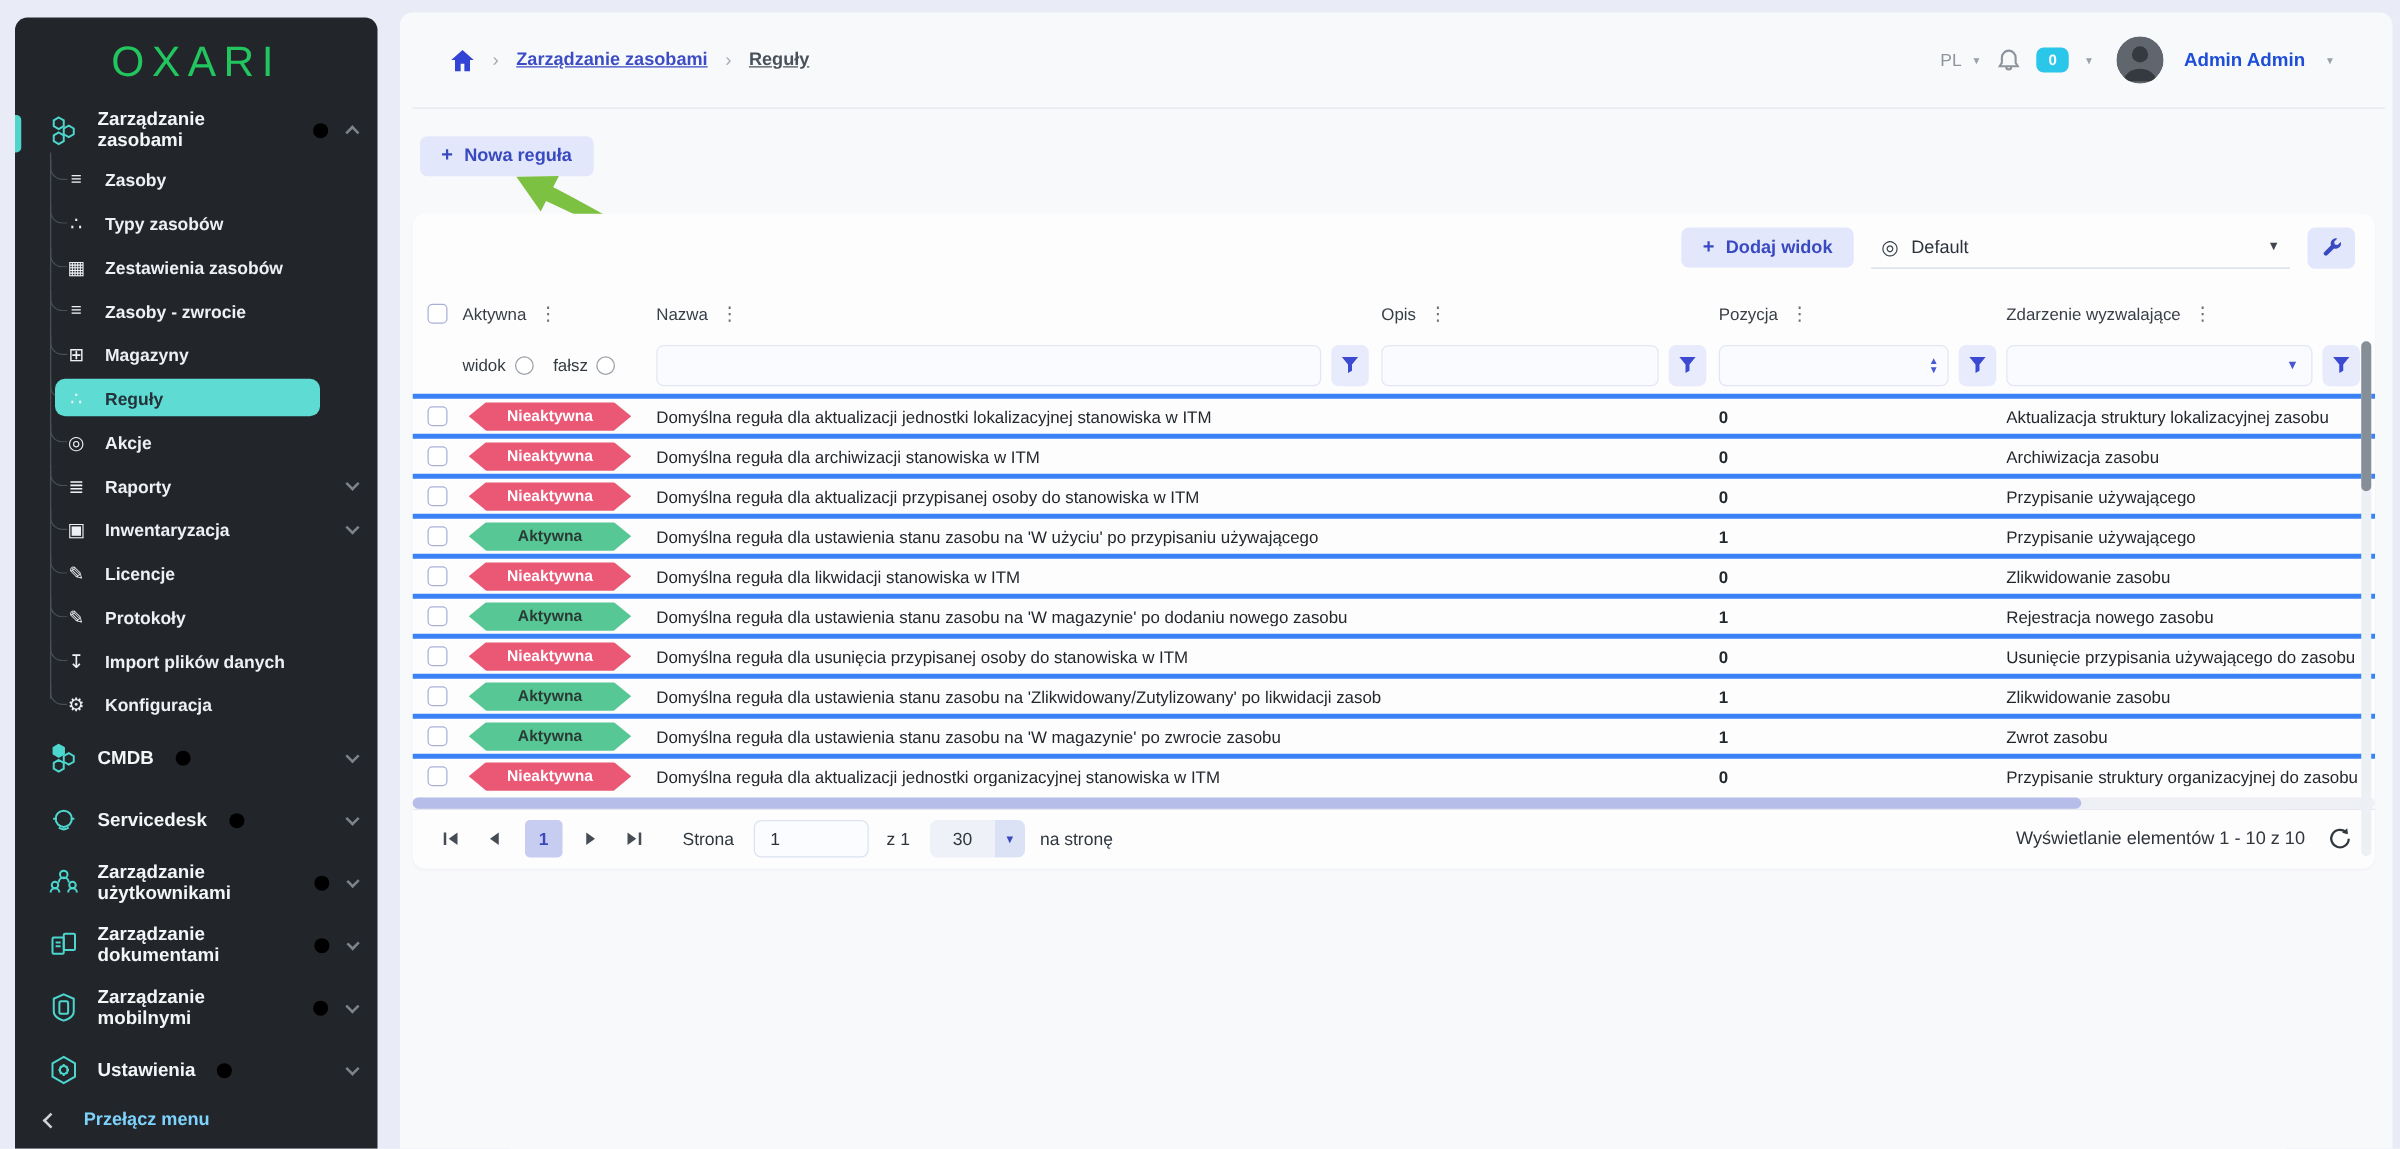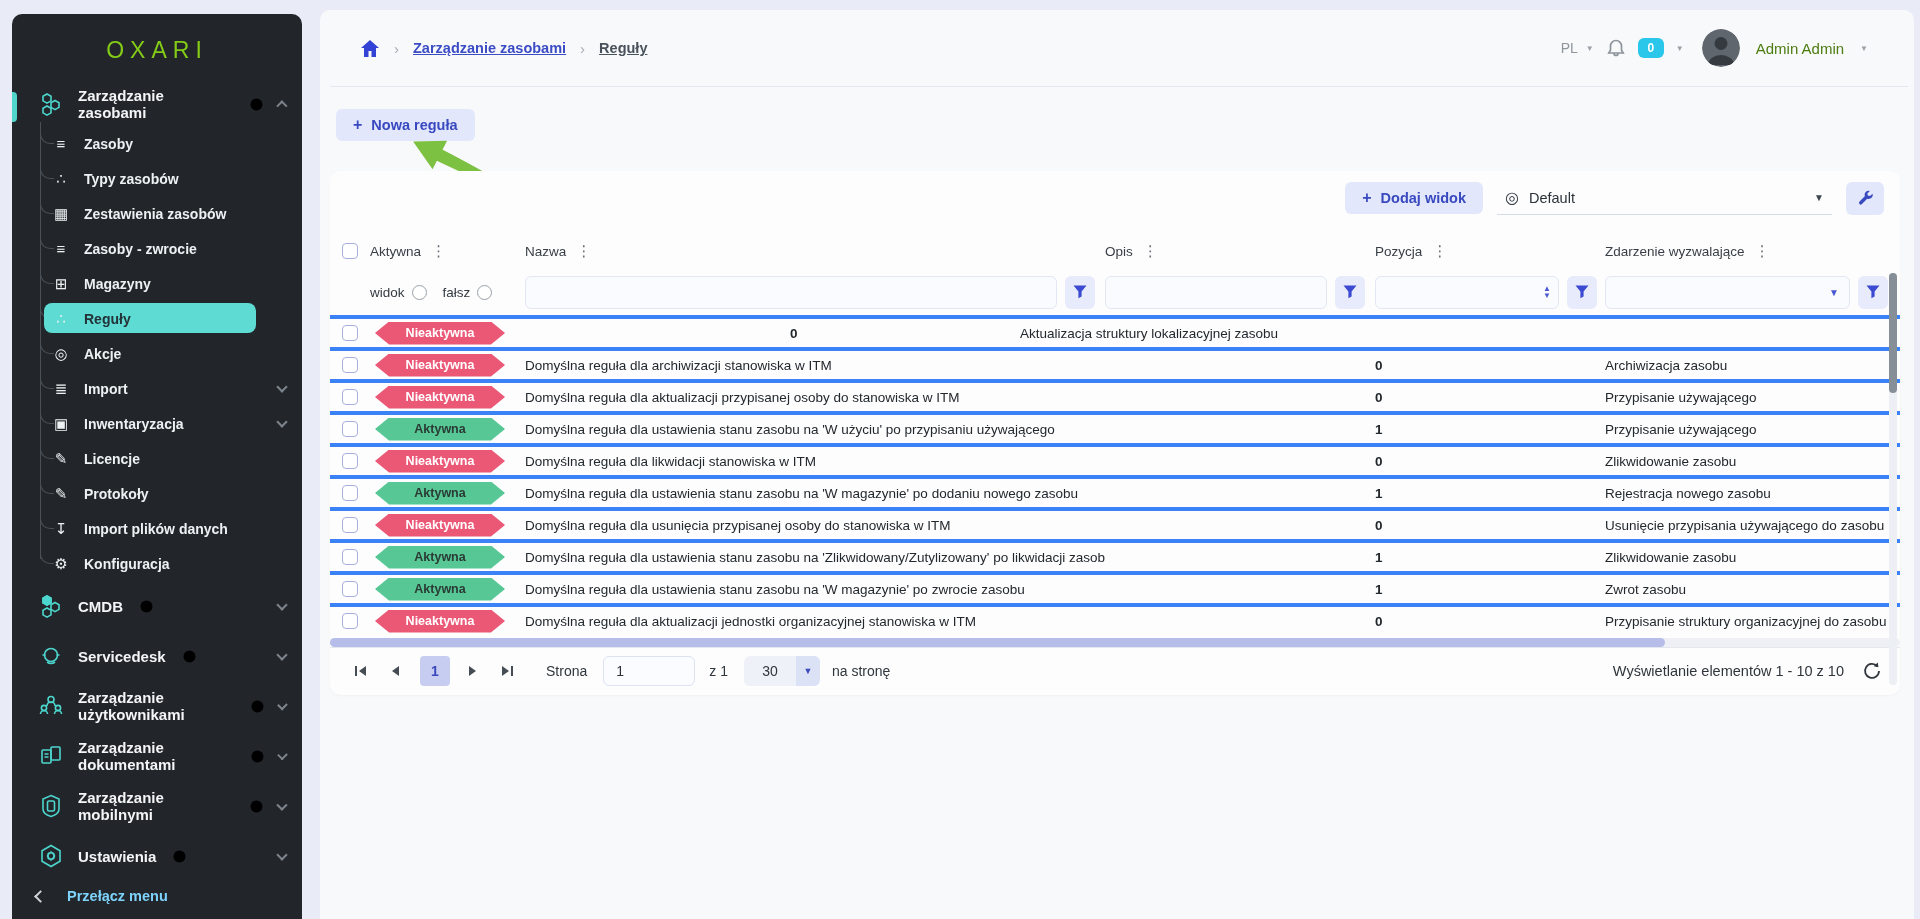--- a/index.html
+++ b/index.html
@@ -5,21 +5,21 @@
   * { margin:0; padding:0; box-sizing:border-box; }
   html,body { width:1920px; height:919px; }
   body {
     position:relative; background:#e9ecf6;
     font-family:"Liberation Sans", sans-serif; overflow:hidden; color:#2b3138;
   }
   
   .sidebar { position:absolute; left:12px; top:14px; width:290px; height:905px;
     background:#22262b; border-radius:10px 10px 0 0; }
   .logo { height:62px; display:flex; align-items:center; justify-content:center;
-    color:#84cc16; font-size:23px; letter-spacing:6px; font-weight:400; padding-top:10px;}
+    color:#22c55e; font-size:34px; letter-spacing:6px; font-weight:400; padding-top:10px;}
   .snav { padding-top:6px; }
   .group-h { display:flex; align-items:center; height:44px; padding:0 16px 0 26px; gap:14px;
     color:#f3f5f6; font-weight:700; font-size:15px; cursor:pointer; position:relative;}
   .group-h.tall { height:50px; }
   .g-icon { width:26px; height:26px; flex:0 0 26px; display:flex; align-items:center; justify-content:center;
     color:#4dd6cd; font-size:20px; }
   .g-icon svg { stroke:#4dd6cd; fill:none; stroke-width:1.6; }
   .gauge { width:15px; height:15px; flex:0 0 15px; margin-left:2px; }
   .chev { width:8px; height:8px; border-right:2px solid #7d848c; border-bottom:2px solid #7d848c;
     transform:rotate(45deg); margin-left:auto; margin-top:-3px;}
@@ -49,21 +49,21 @@
   .crumb-link { color:#3b4cc4; font-size:14.5px; font-weight:600; text-decoration:underline; cursor:pointer;}
   .crumb-current { color:#49525b; font-size:14.5px; font-weight:600; text-decoration:underline; cursor:pointer;}
   .top-right { margin-left:auto; display:flex; align-items:center; gap:12px; color:#8d949c; }
   .lang { font-size:14px; display:flex; align-items:center; gap:8px; cursor:pointer;}
   .caret-sm { font-size:8px; color:#9aa1a9; }
   .bell { width:20px; height:21px; cursor:pointer;}
   .bell path { stroke:#8d949c; stroke-width:1.7; fill:none; }
   .notif-badge { min-width:26px; height:20px; background:#2bc7ea; color:#fff; font-size:12px; font-weight:700;
     border-radius:6px; display:flex; align-items:center; justify-content:center; padding:0 6px;}
   .avatar { width:38px; height:38px; border-radius:50%; overflow:hidden; margin-left:6px; cursor:pointer;}
-  .uname { font-size:15px; color:#4d7c0f; margin:0 4px; cursor:pointer;}
+  .uname { font-size:15px; color:#1d4ed8; margin:0 4px; cursor:pointer;font-weight:bold;}
   .divider { height:1px; background:#e5e7ee; margin:0 6px 0 10px; }
   .newrule-row { position:relative; height:84px; }
   .btn-soft { display:inline-flex; align-items:center; gap:9px; background:#e2e7fb; color:#3949c0;
     border:none; border-radius:6px; font-family:inherit; font-size:14.5px; font-weight:600;
     padding:8px 17px; cursor:pointer; }
   .btn-soft .plus { font-size:16px; font-weight:700; line-height:1; }
   .btn-newrule { position:absolute; left:16px; top:22px; }
   .green-arrow { position:absolute; left:98px; top:40px; width:150px; height:60px;
     display:flex; align-items:center; transform:rotate(27deg); transform-origin:20% 20%; pointer-events:none;}
   .ga-head { width:0; height:0; border-top:16px solid transparent; border-bottom:16px solid transparent;
@@ -198,21 +198,21 @@
         <span class="pill"></span>
         <span class="c-icon">∴</span>
         <span class="c-label">Reguły</span>
         </div>
       <div class="child">
         <span class="c-icon">◎</span>
         <span class="c-label">Akcje</span>
         </div>
       <div class="child">
         <span class="c-icon">≣</span>
-        <span class="c-label">Import</span>
+        <span class="c-label">Raporty</span>
         <span class="chev sub-chev"></span>
         </div>
       <div class="child">
         <span class="c-icon">▣</span>
         <span class="c-label">Inwentaryzacja</span>
         <span class="chev sub-chev"></span>
         </div>
       <div class="child">
         <span class="c-icon">✎</span>
         <span class="c-label">Licencje</span>
@@ -466,20 +466,21 @@
         </div>
       </div>
 
       <div class="g-row">
         <div class="col-check">
             <input type="checkbox" style="">
           </div>
         <div class="col-status">
             <span class="status-badge badge--red">Nieaktywna</span>
           </div>
+        <div class="col-name cell-text">Domyślna reguła dla aktualizacji jednostki lokalizacyjnej stanowiska w ITM</div>
         <div class="col-opis cell-text"></div>
         <div class="col-poz poz-text">0</div>
         <div class="col-event cell-text">Aktualizacja struktury lokalizacyjnej zasobu</div>
       </div>
       <div class="g-row">
         <div class="col-check">
             <input type="checkbox" style="">
           </div>
         <div class="col-status">
             <span class="status-badge badge--red">Nieaktywna</span>

